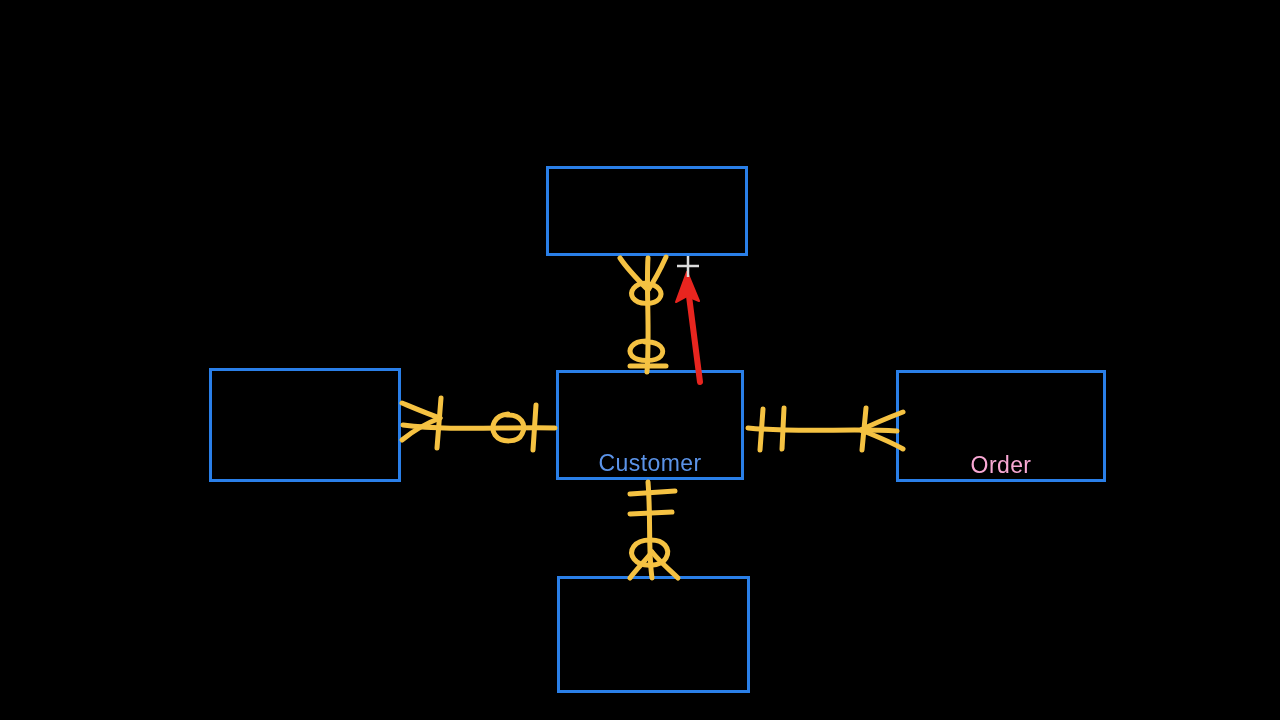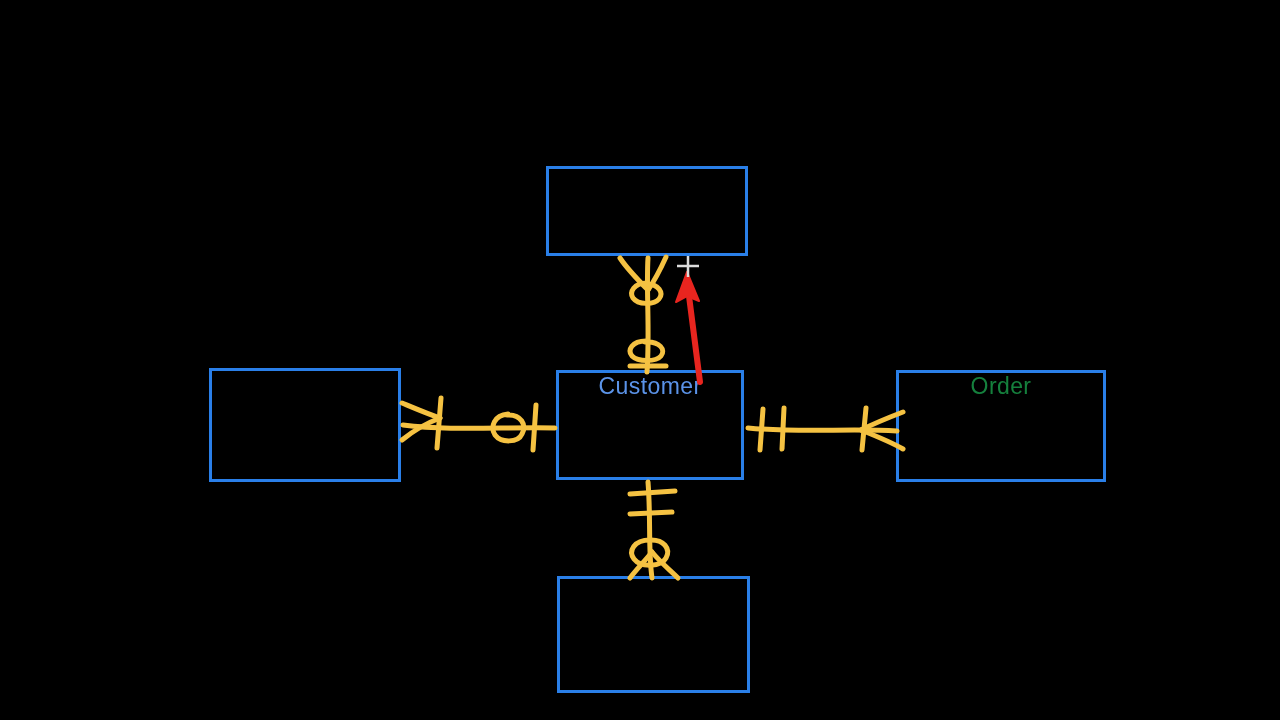--- a/index.html
+++ b/index.html
@@ -15,21 +15,21 @@
     background: #000000;
     overflow: hidden;
     font-family: "Liberation Sans", sans-serif;
   }
   .entity-box {
     position: absolute;
     box-sizing: border-box;
     border: 3px solid #2a7fe8;
     background: #000000;
     display: flex;
-    align-items: flex-start;
+    align-items: flex-end;
     justify-content: center;
   }
   .entity-label {
     color: #5b93e8;
     font-family: "Liberation Sans", sans-serif;
     font-size: 23px;
     letter-spacing: 0.4px;
     white-space: nowrap;
     user-select: none;
   }
@@ -69,21 +69,21 @@
 
   <div class="entity-box" id="box-left" style="left: 209px; top: 368px; width: 192px; height: 114px; border-color: rgb(42, 127, 232);">
     <span class="entity-label" style="color: rgb(91, 147, 232);"></span>
   </div>
 
   <div class="entity-box" id="box-customer" style="left: 556px; top: 370px; width: 188px; height: 110px; border-color: rgb(42, 127, 232);">
     <span class="entity-label" style="color: rgb(91, 147, 232);">Customer</span>
   </div>
 
   <div class="entity-box" id="box-order" style="left: 896px; top: 370px; width: 210px; height: 112px; border-color: rgb(42, 127, 232);">
-    <span class="entity-label" style="color: #15803d;">Order</span>
+    <span class="entity-label" style="color: #f9a8d4;">Order</span>
   </div>
 
   <div class="entity-box" id="box-bottom" style="left: 557px; top: 576px; width: 193px; height: 117px; border-color: rgb(42, 127, 232);">
     <span class="entity-label" style="color: rgb(91, 147, 232);"></span>
   </div>
 
   <svg class="connector-layer" viewBox="0 0 1280 720">
     <g id="connectors" fill="none" stroke="#f5c242" stroke-width="5" stroke-linecap="round" stroke-linejoin="round">
 
       <g>

